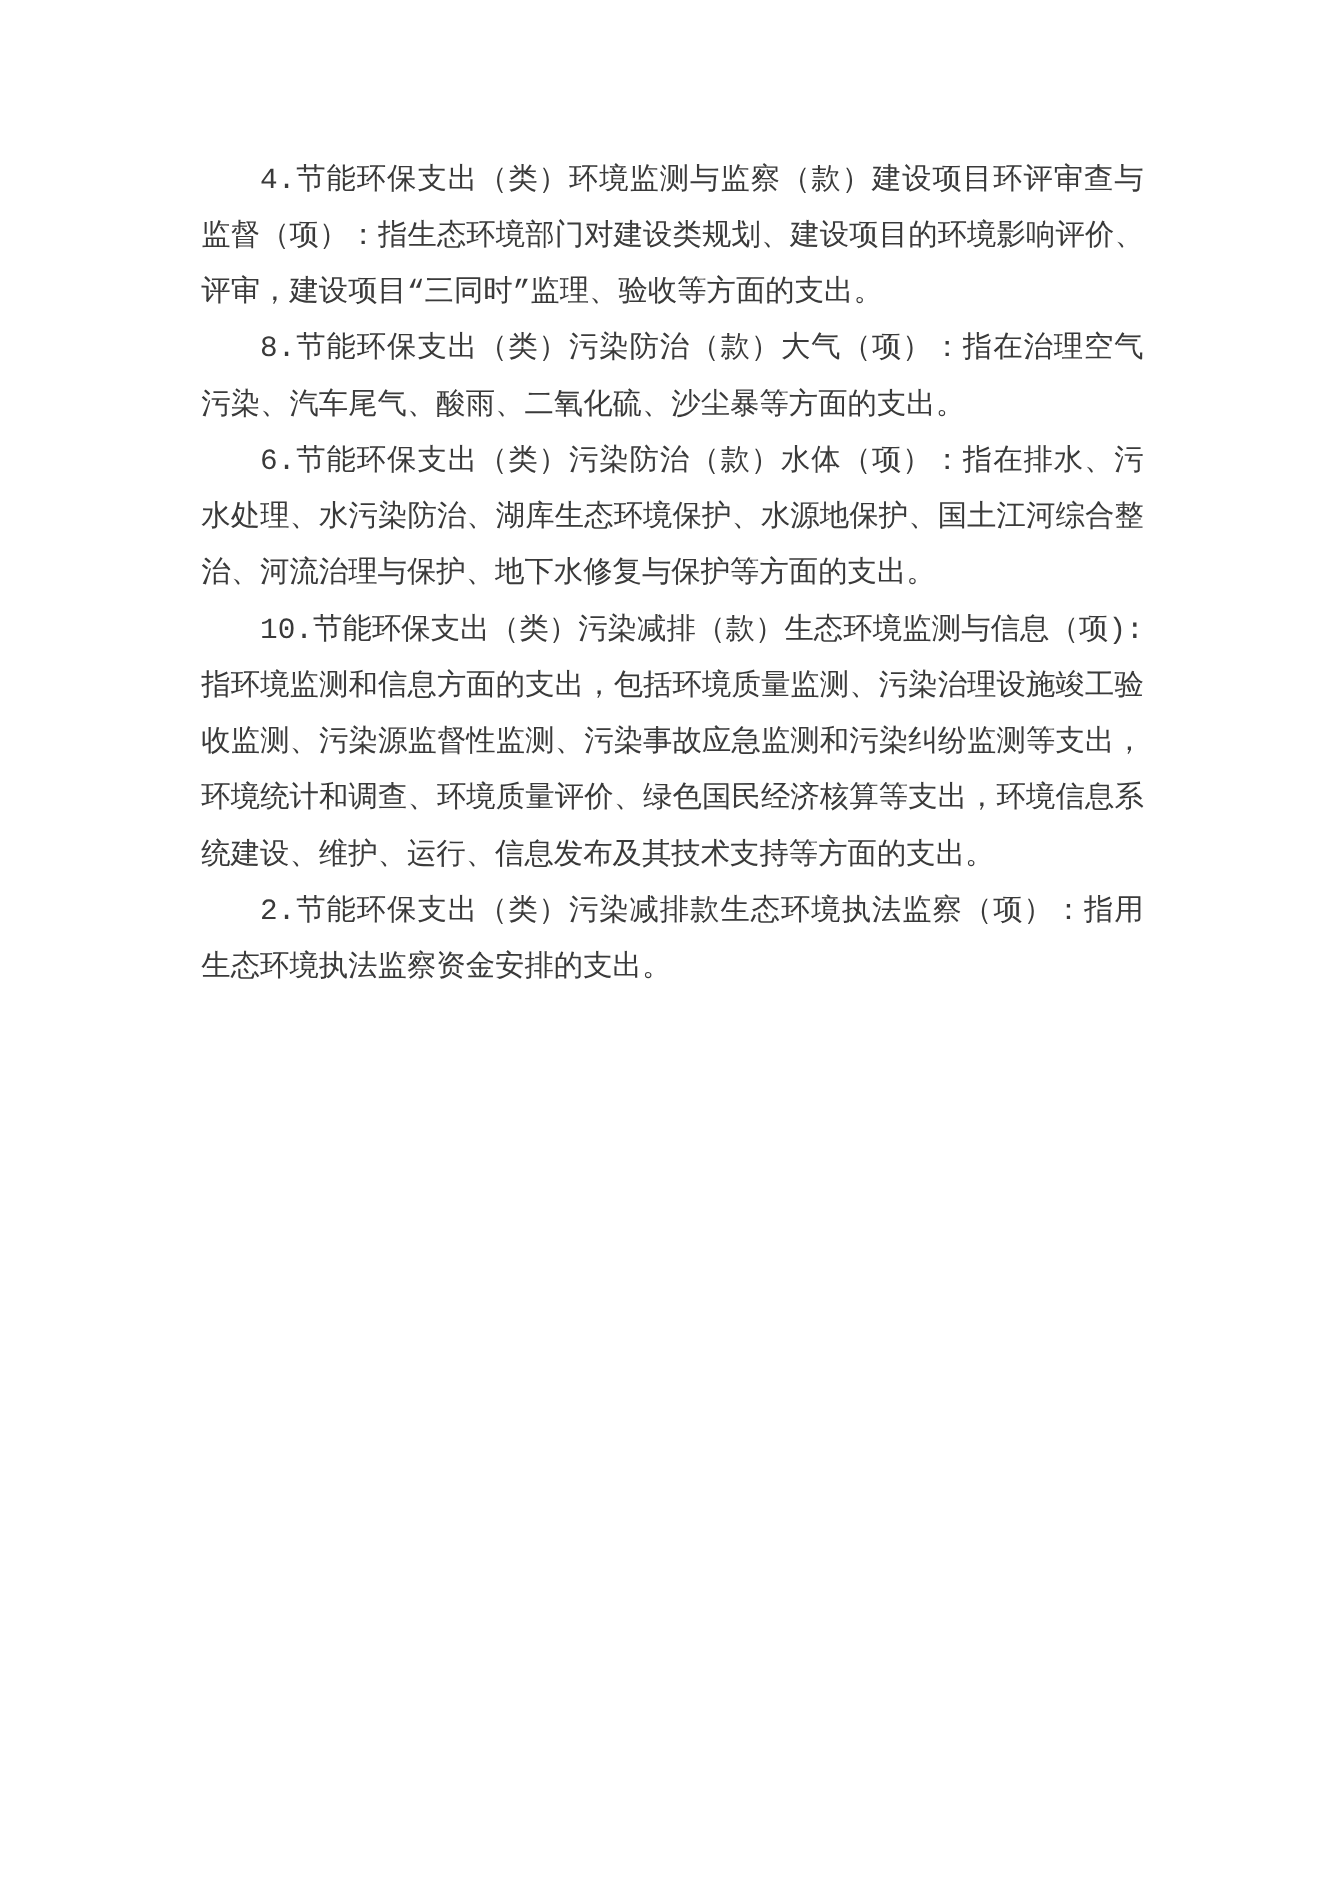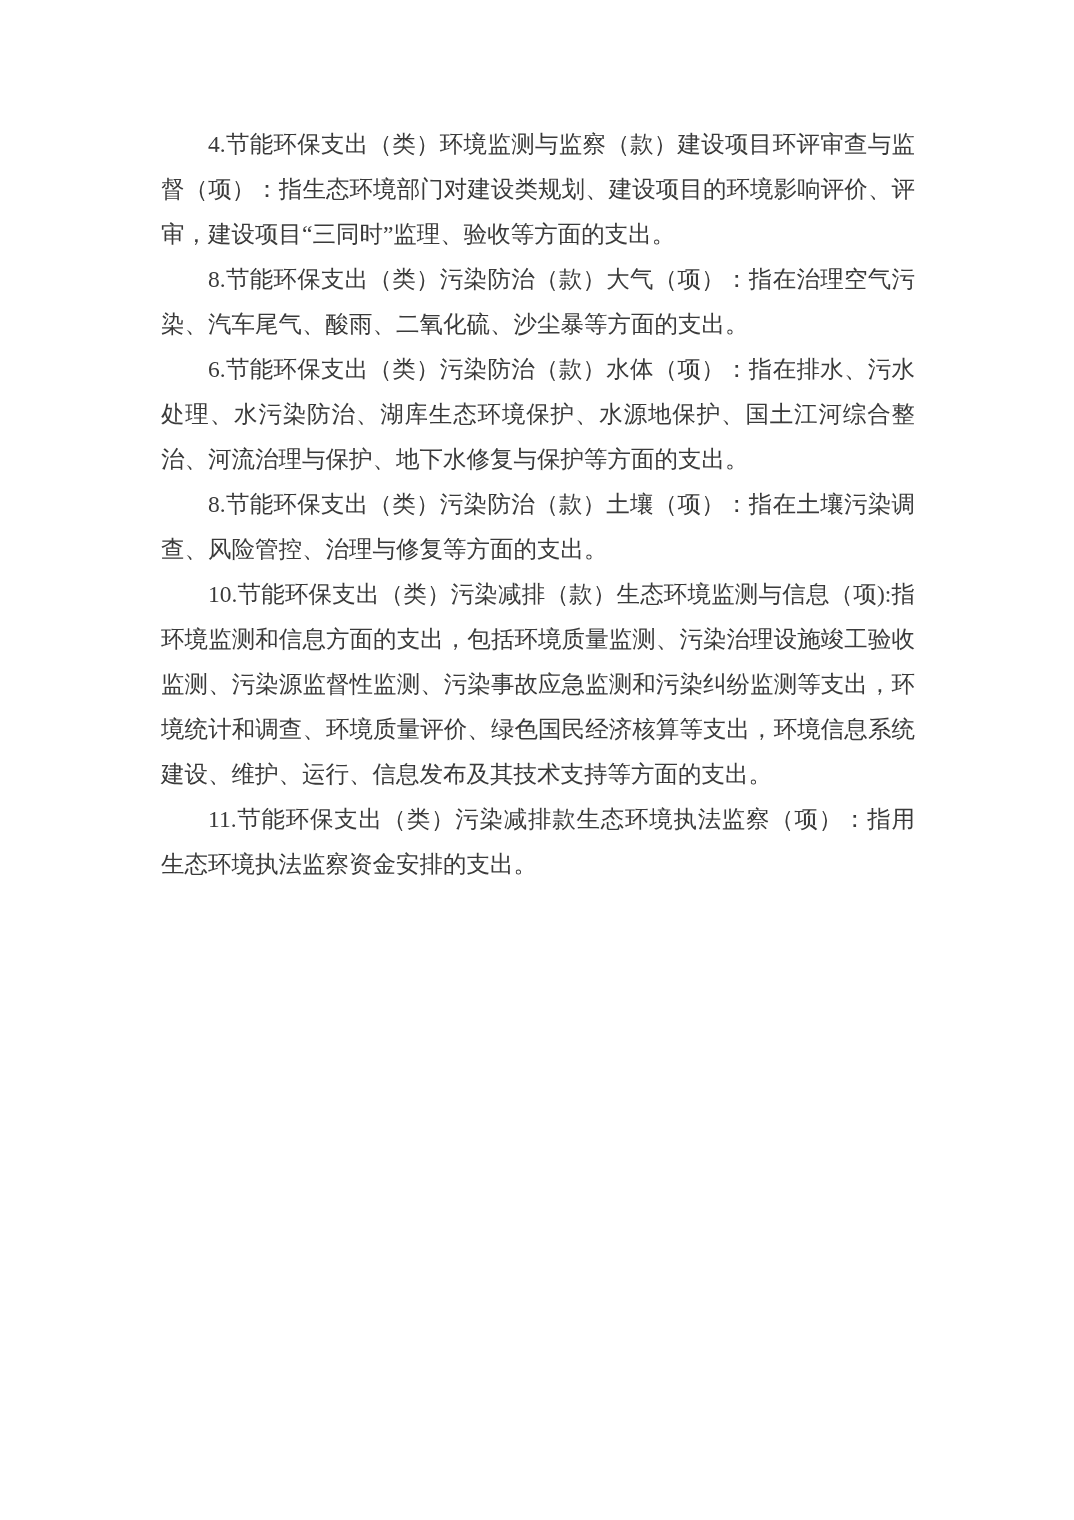--- a/index.html
+++ b/index.html
@@ -16,34 +16,33 @@
   }
   .content {
     position: absolute;
     top: 122px;
     left: 161px;
     width: 754px;
   }
   .para {
     margin: 0;
     padding: 0;
-    font-family: Liberation Serif, serif;
+    font-family: Liberation Mono, monospace;
     font-size: 23.5px;
     line-height: 45px;
     color: #3a3a3a;
     text-align: justify;
     text-indent: 2em;
     word-break: break-all;
   }
 </style>
 </head>
 <body>
 
 <div class="page">
   <div class="content">
     <p class="para">4.节能环保支出（类）环境监测与监察（款）建设项目环评审查与监督（项）：指生态环境部门对建设类规划、建设项目的环境影响评价、评审，建设项目“三同时”监理、验收等方面的支出。</p>
     <p class="para">8.节能环保支出（类）污染防治（款）大气（项）：指在治理空气污染、汽车尾气、酸雨、二氧化硫、沙尘暴等方面的支出。</p>
     <p class="para">6.节能环保支出（类）污染防治（款）水体（项）：指在排水、污水处理、水污染防治、湖库生态环境保护、水源地保护、国土江河综合整治、河流治理与保护、地下水修复与保护等方面的支出。</p>
-    <p class="para">8.节能环保支出（类）污染防治（款）土壤（项）：指在土壤污染调查、风险管控、治理与修复等方面的支出。</p>
     <p class="para">10.节能环保支出（类）污染减排（款）生态环境监测与信息（项):指环境监测和信息方面的支出，包括环境质量监测、污染治理设施竣工验收监测、污染源监督性监测、污染事故应急监测和污染纠纷监测等支出，环境统计和调查、环境质量评价、绿色国民经济核算等支出，环境信息系统建设、维护、运行、信息发布及其技术支持等方面的支出。</p>
-    <p class="para">11.节能环保支出（类）污染减排款生态环境执法监察（项）：指用生态环境执法监察资金安排的支出。</p>
+    <p class="para">2.节能环保支出（类）污染减排款生态环境执法监察（项）：指用生态环境执法监察资金安排的支出。</p>
   </div>
 </div>
 
 </body></html>

